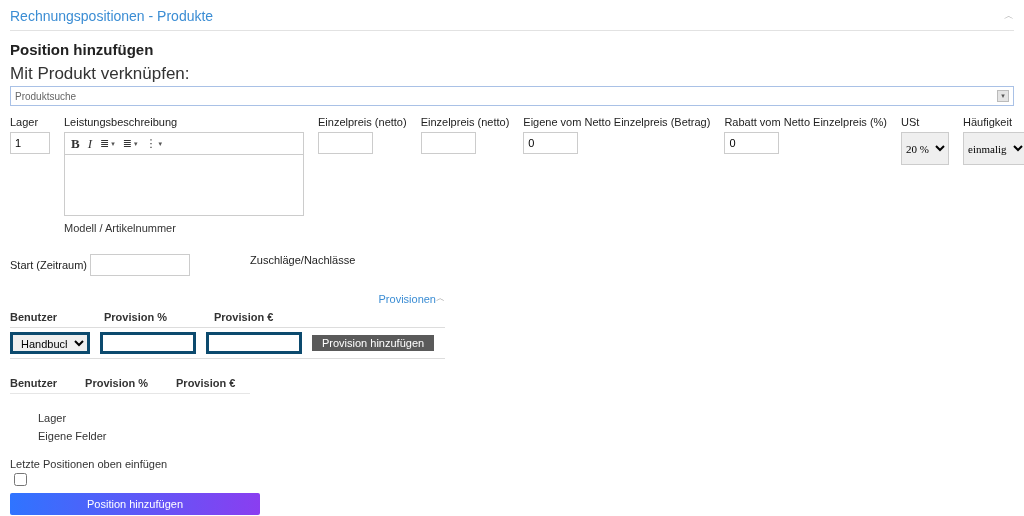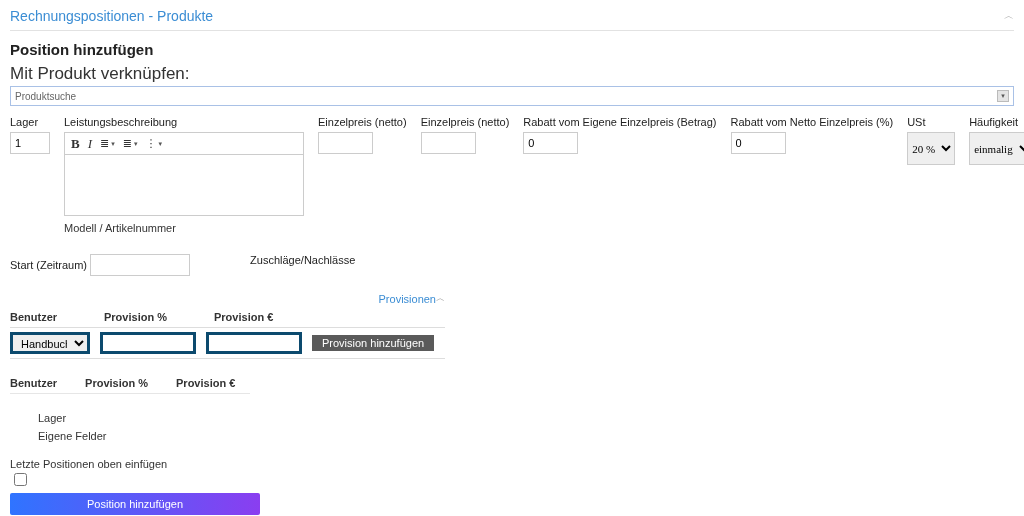--- a/index.html
+++ b/index.html
@@ -86,21 +86,21 @@
       <span class="lbl">Einzelpreis (netto)</span>
       <input type="text" class="fld w55" style="">
     </div>
 
     <div class="col">
       <span class="lbl">Einzelpreis (netto)</span>
       <input type="text" class="fld w55" style="">
     </div>
 
     <div class="col">
-      <span class="lbl">Rabatt vom Eigene Einzelpreis (Betrag)</span>
+      <span class="lbl">Eigene vom Netto Einzelpreis (Betrag)</span>
       <input type="text" class="fld w55" value="0" style="">
     </div>
 
     <div class="col">
       <span class="lbl">Rabatt vom Netto Einzelpreis (%)</span>
       <input type="text" class="fld w55" value="0" style="">
     </div>
 
     <div class="col">
       <span class="lbl">USt</span>

